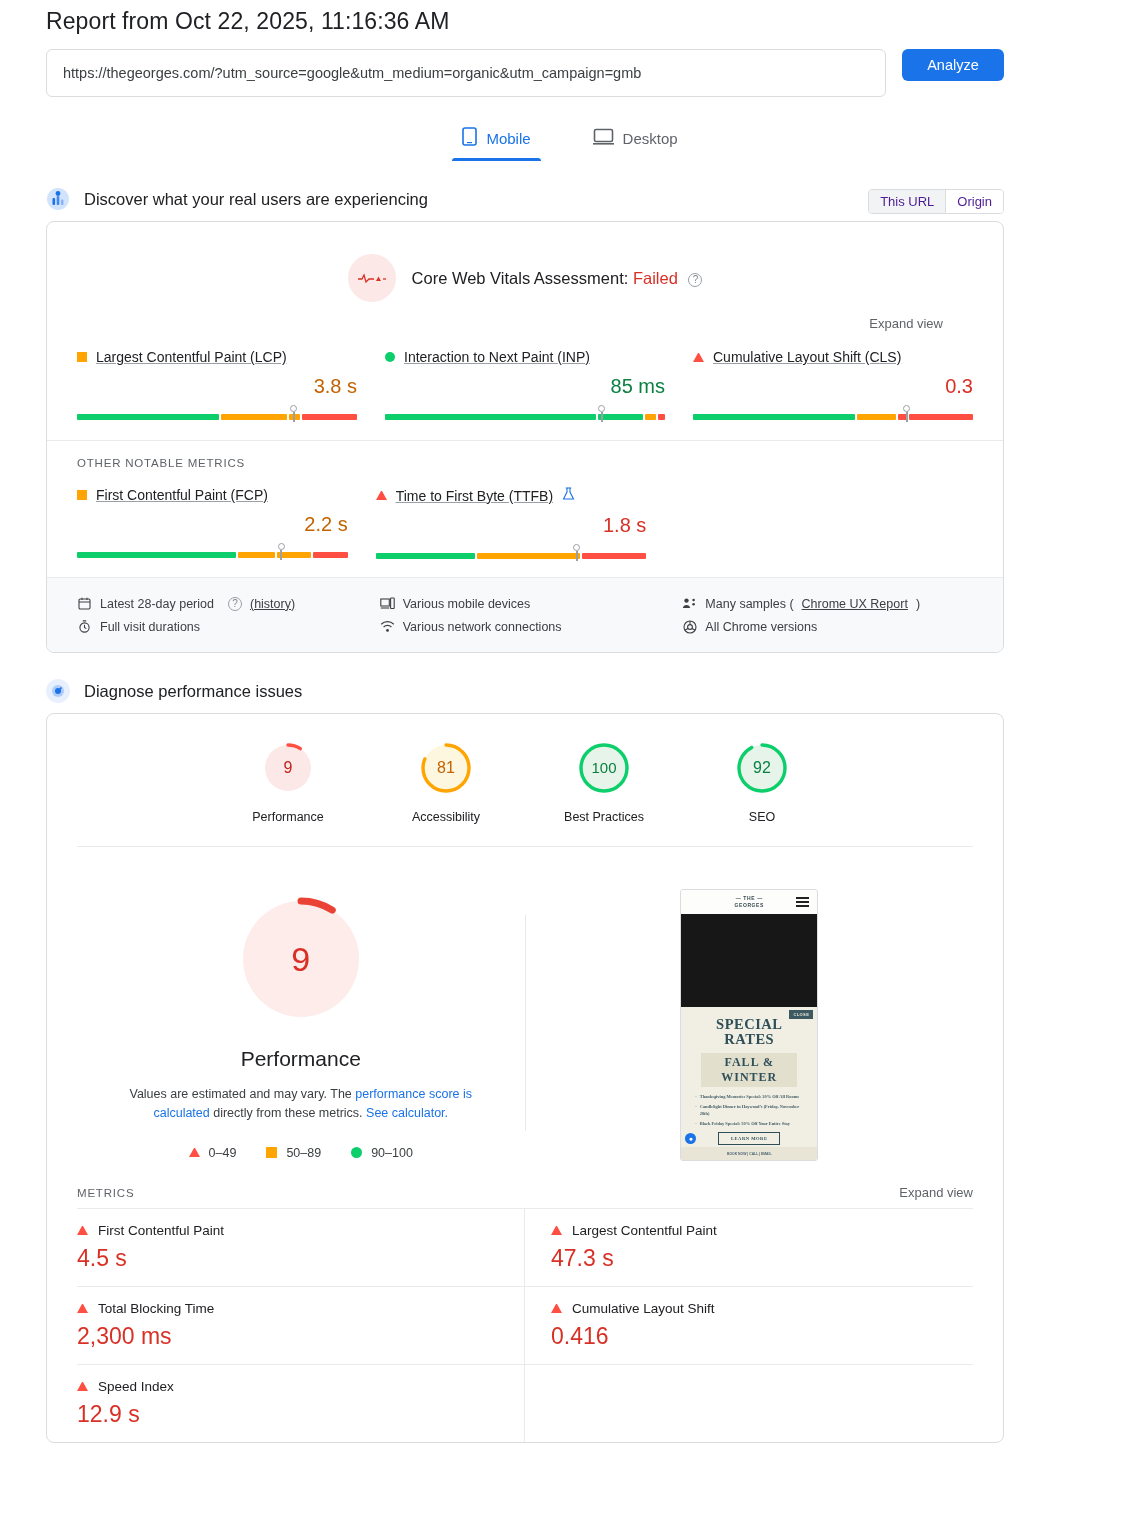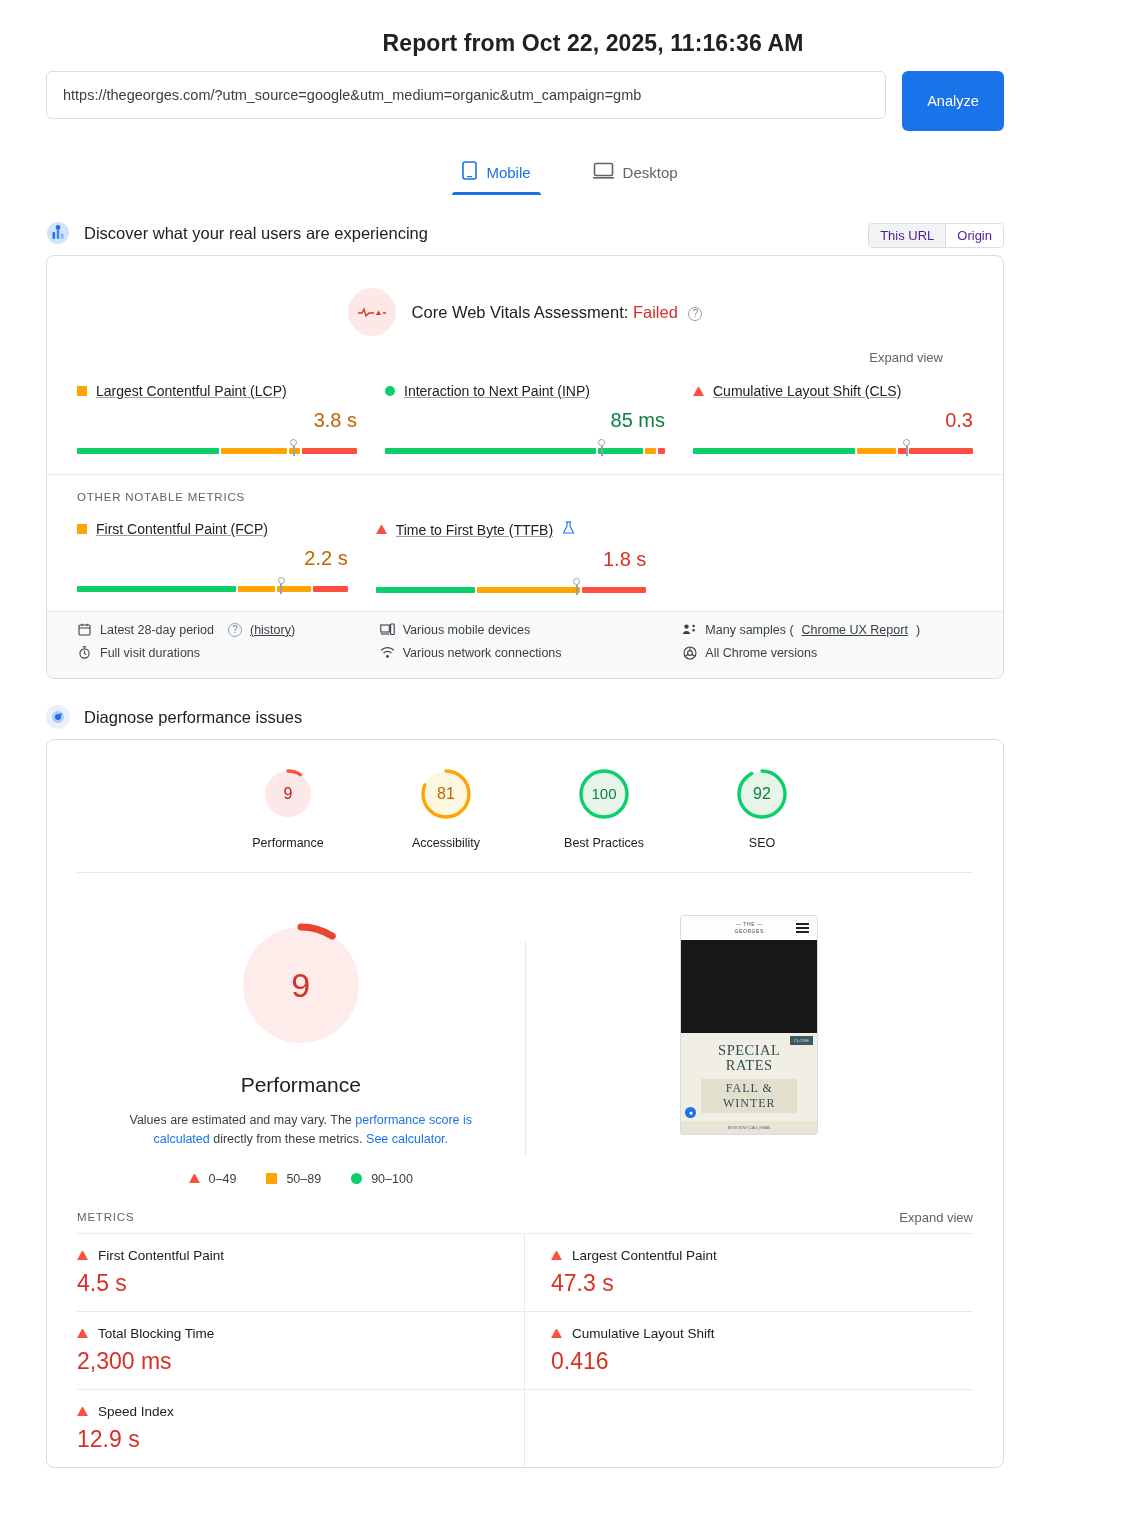--- a/index.html
+++ b/index.html
@@ -6,34 +6,34 @@
   html, body {
     margin: 0; padding: 0;
     background: #ffffff;
     font-family: "Liberation Sans", sans-serif;
     color: #202124;
   }
   .page { width: 1140px; min-height: 1533px; position: relative; padding: 0; }
 
   
   .report-title {
-    font-size: 23px; font-weight: 700; color: #202124;
-    padding: 30px 0 0 46px; letter-spacing: .1px; text-align: center;
+    font-size: 23px; font-weight: 400; color: #202124;
+    padding: 8px 0 0 46px; letter-spacing: .1px;
   }
   .url-row {
     display: flex; align-items: stretch; gap: 16px;
     margin: 14px 0 0 46px; width: 958px;
   }
   .url-input {
     flex: 1 1 auto; height: 48px; border: 1px solid #dadce0; border-radius: 6px;
     padding: 0 16px; font-size: 14.5px; color: #3c4043; background: #fff;
     font-family: "Liberation Sans", sans-serif; outline: none;
   }
   .analyze-btn {
-    width: 102px; height: 60px; background: #1a73e8; color: #fff;
+    width: 102px; height: 32px; background: #1a73e8; color: #fff;
     border: none; border-radius: 6px; font-size: 14.5px; font-weight: 500;
     cursor: pointer; font-family: "Liberation Sans", sans-serif;
   }
 
   
   .ff-tabs { display: flex; justify-content: center; gap: 42px; margin-top: 22px; }
   .ff-tab {
     display: flex; align-items: center; gap: 9px; padding: 8px 10px 12px 10px;
     font-size: 15px; color: #5f6368; cursor: pointer; position: relative;
   }
@@ -117,21 +117,21 @@
     width: 5px; height: 5px; border-radius: 50%; border: 1.4px solid #9aa0a6; background: #fff;
   }
 
   .other-head {
     font-size: 11.5px; letter-spacing: .8px; color: #5f6368;
     padding: 8px 30px 0 30px; border-top: 1px solid #e8eaed; margin-top: 2px; padding-top: 16px;
   }
 
   .crux-footer {
     background: #f8f9fa; border-top: 1px solid #e8eaed;
-    padding: 6px 30px 14px 30px; display: flex; gap: 12px;
+    padding: 14px 30px 14px 30px; display: flex; gap: 12px;
   }
   .cf-col { flex: 1 1 0; }
   .cf-line {
     display: flex; align-items: center; gap: 8px;
     font-size: 12.5px; color: #3c4043; padding: 4px 0;
   }
   .cf-line .u { text-decoration: underline; }
   .cf-ico { width: 15px; height: 15px; flex: 0 0 15px; display:flex; align-items:center; justify-content:center; }
 
   
@@ -158,22 +158,22 @@
     width: 350px; margin: 14px auto 0 auto;
   }
   .big-desc a { color: #1a73e8; text-decoration: none; }
   .legend { display: flex; justify-content: center; gap: 30px; margin-top: 22px; font-size: 12.5px; color: #3c4043; }
   .legend-item { display: flex; align-items: center; gap: 9px; }
   .lg-sq { width: 11px; height: 11px; background: #ffa400; }
   .lg-dot { width: 11px; height: 11px; border-radius: 50%; background: #0cce6b; }
 
   
   .device {
-    width: 138px; height: 220px; border: 1px solid #dadce0; border-radius: 3px;
-    background: #fff; overflow: hidden; position: relative;
+    width: 138px; height: 272px; border: 1px solid #dadce0; border-radius: 3px;
+    background: #fff; overflow: hidden; position: relative; font-weight: bold;
   }
   .dv-topbar { height: 24px; background: #fdfdfb; display: flex; align-items: center; justify-content: center; position: relative; }
   .dv-logo { font-size: 5px; letter-spacing: .6px; color: #3b4b52; text-align: center; line-height: 1.35; }
   .dv-burger { position: absolute; right: 8px; top: 7px; }
   .dv-burger i { display: block; width: 13px; height: 1.6px; background: #222; margin-bottom: 2.4px; }
   .dv-hero { height: 93px; background: #171717; }
   .dv-promo { background: #f1efe3; padding: 10px 8px 6px 8px; position: relative; height: 148px; }
   .dv-tag { position: absolute; right: 4px; top: 3px; background: #3d5a63; color: #e8e4d6; font-size: 4px; padding: 2px 4px; letter-spacing:.4px;}
   .dv-h1 { text-align: center; color: #2f4f58; font-family: "Liberation Serif", serif; font-size: 14.5px; line-height: 1.02; letter-spacing: .5px; }
   .dv-h2 { text-align: center; color: #2f4f58; font-family: "Liberation Serif", serif; font-size: 12px; letter-spacing: 1px; background: #e2dfcd; margin: 6px 12px 0 12px; padding: 2px 0; }

